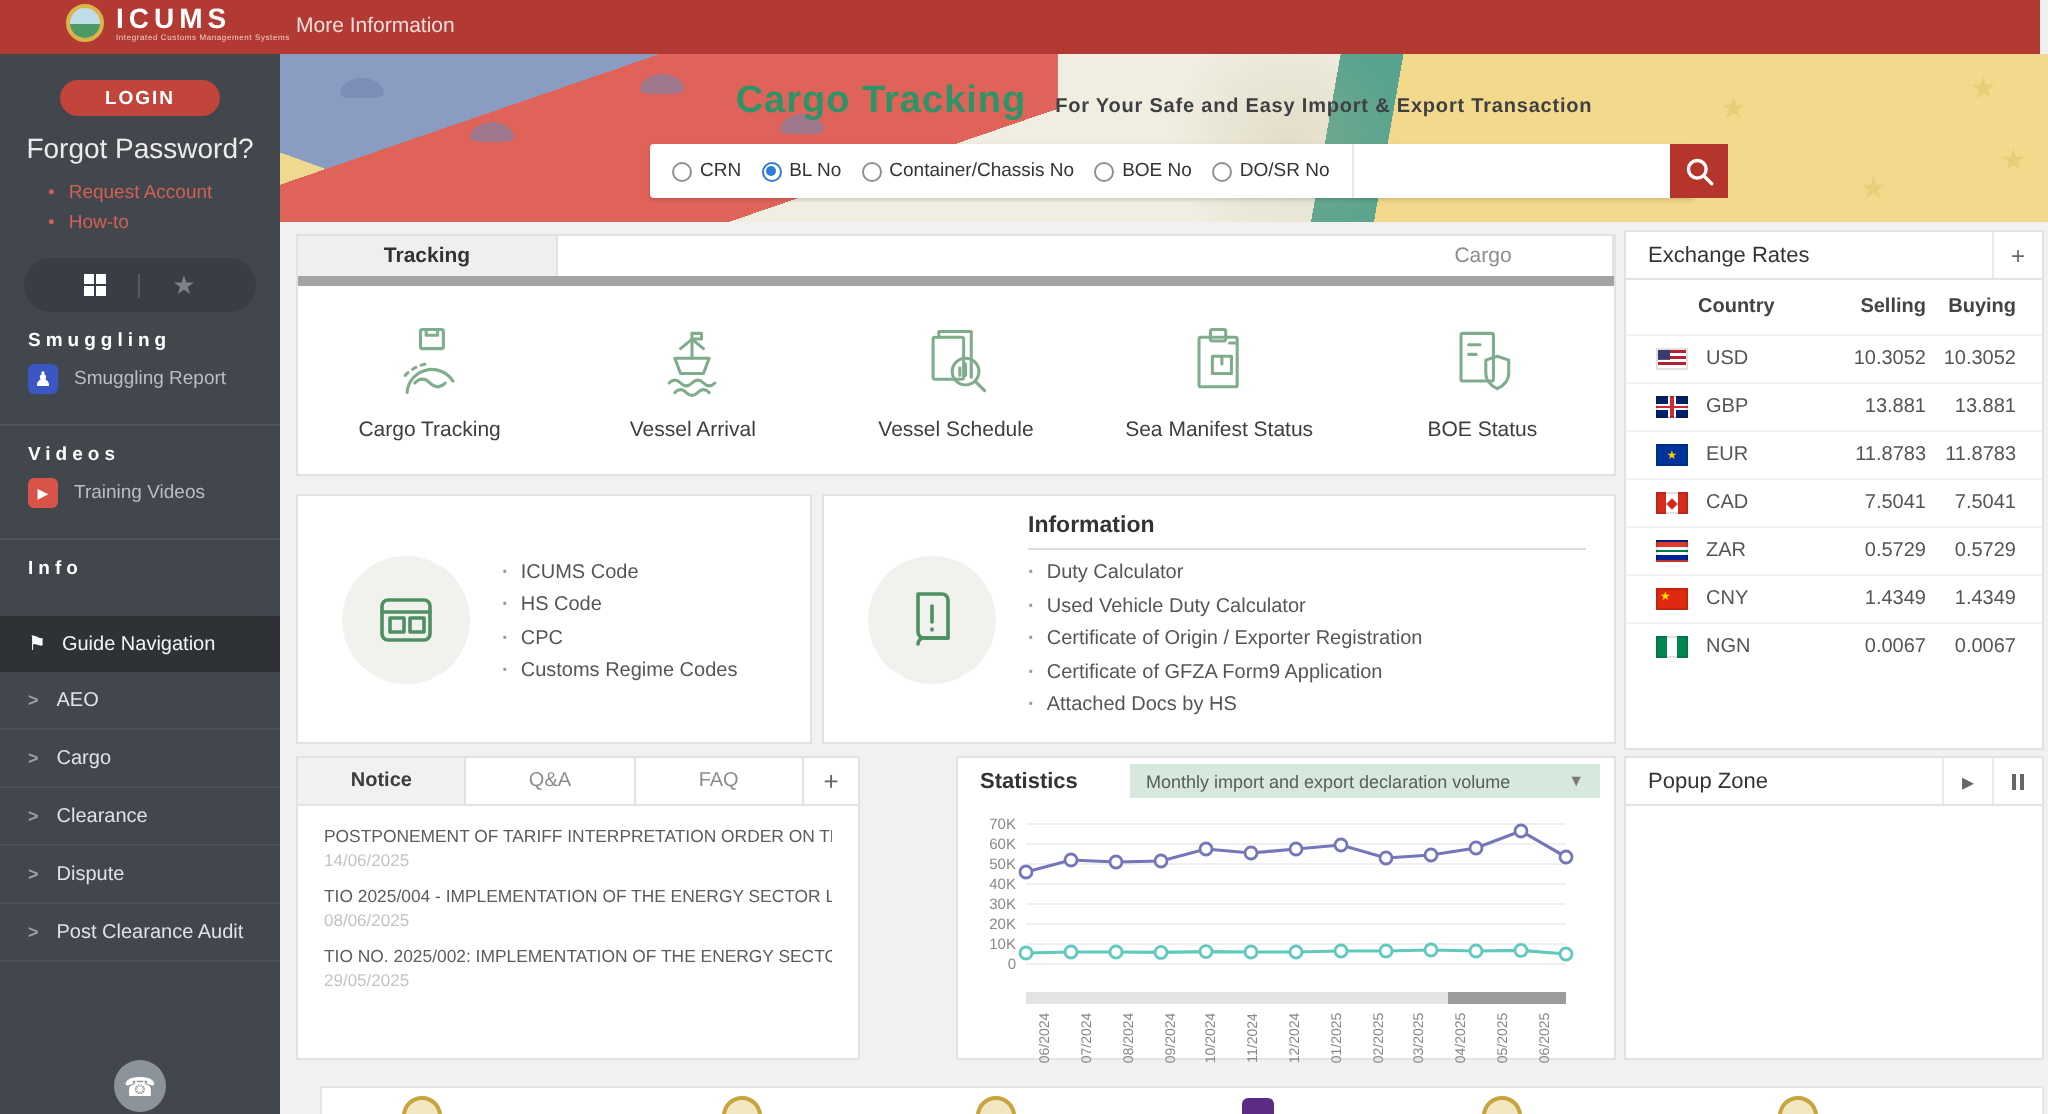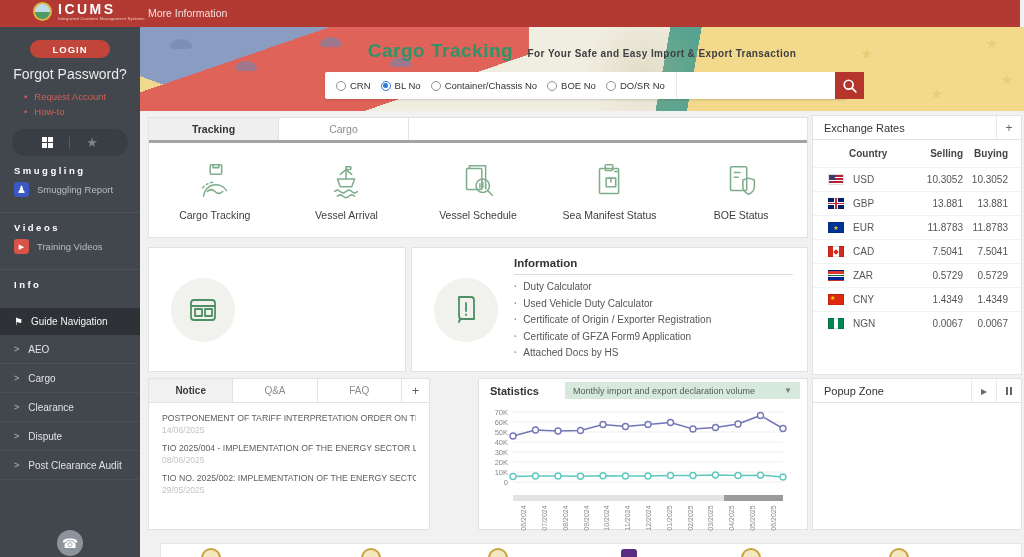--- a/index.html
+++ b/index.html
@@ -76,21 +76,21 @@
   .radio-opt { display:flex; align-items:center; gap:4px; font-size:9.5px; color:#333; white-space:nowrap; cursor:pointer; }
   .rdot { width:10px; height:10px; border-radius:50%; border:1px solid #909090; background:#fff; }
   .radio-opt.sel .rdot { border-color:#2f7cd6; }
   .radio-opt.sel .rdot::after { content:""; display:block; width:5px; height:5px; margin:1.5px; border-radius:50%; background:#2f7cd6; }
   .search-input { flex:1; border:none; outline:none; background:#fff; border-left:1px solid #e7e7e7; padding:0 8px; font-size:11px; }
   .search-btn { width:33px; background:#b5352c; border:none; display:flex; align-items:center; justify-content:center; cursor:pointer; }
 
   
   .panel { position:absolute; background:#fff; border:1px solid #e2e2e2; }
   .p-tracking { left:148px; top:117px; width:660px; height:121px; }
-  .tabs { height:25px; border-bottom:3px solid #a3a3a3; display:flex; }
+  .tabs { height:25px; border-bottom:5px solid #a3a3a3; display:flex;justify-content:space-between; }
   .tab { width:130px; border-right:1px solid #e3e3e3; display:flex; align-items:center; justify-content:center;
          font-size:10.5px; color:#8d8d8d; background:#fff; cursor:pointer; }
   .tab.active { background:#efefef; color:#333; font-weight:bold; }
   .services { display:flex; height:94px; }
   .service { flex:1; display:flex; flex-direction:column; align-items:center; justify-content:center; gap:7px; cursor:pointer; }
   .service svg { width:42px; height:42px; stroke:#7fad8c; fill:none; stroke-width:1.6; stroke-linecap:round; stroke-linejoin:round; }
   .service .lbl { font-size:10.5px; color:#3e3e3e; }
 
   .p-code { left:148px; top:247px; width:258px; height:125px; display:flex; align-items:center; }
   .p-info { left:411px; top:247px; width:397px; height:125px; display:flex; align-items:center; }
@@ -382,20 +382,27 @@
   <div class="panel p-code">
     <div class="badge-circle">
       <svg width="32" height="32" viewBox="0 0 32 32">
         <rect x="4" y="6" width="24" height="20" rx="3"></rect>
           <path d="M4 12 h24"></path>
         <rect x="8" y="15" width="7" height="7"></rect>
           <rect x="18" y="15" width="7" height="7"></rect>
       </svg>
     </div>
     <div class="panel-body">
+      <ul class="dotlist">
+
+      <li>ICUMS Code</li>
+          <li>HS Code</li>
+          <li>CPC</li>
+          <li>Customs Regime Codes</li>
+        </ul>
     </div>
   </div>
 
   <div class="panel p-info">
     <div class="badge-circle">
       <svg width="32" height="34" viewBox="0 0 32 34">
         <path d="M9 4 h12 a3 3 0 0 1 3 3 v19 h-12 a3 3 0 0 1 -3 -3 z"></path>
         <path d="M24 26 h-12 a3 3 0 0 0 -3 3"></path>
           <path d="M16 10 v8"></path>
           <path d="M16 21.5 v.5"></path>

